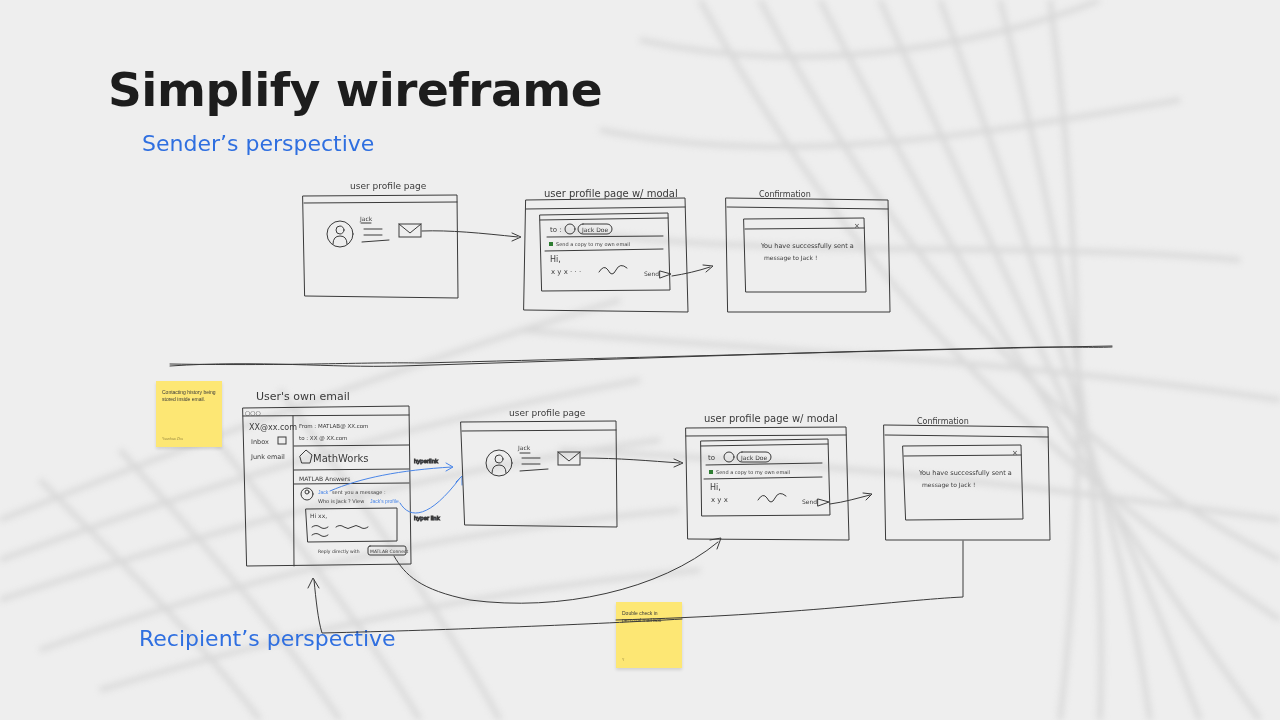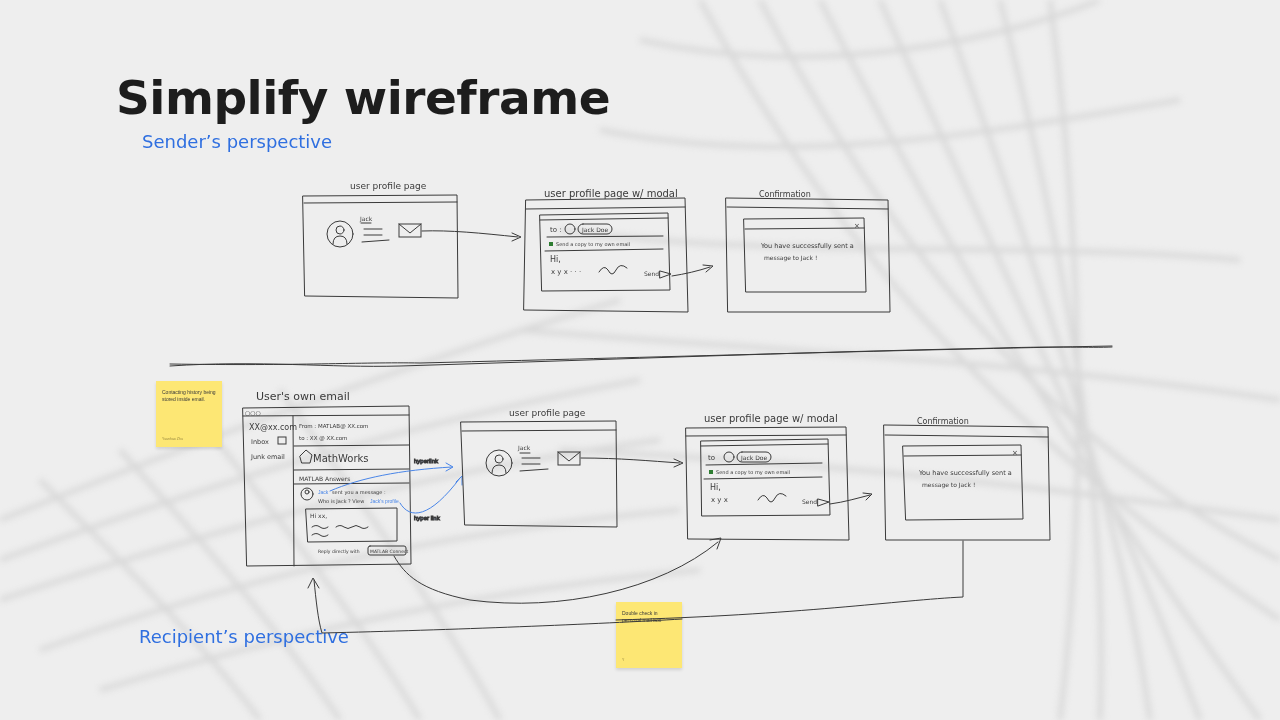--- a/index.html
+++ b/index.html
@@ -1,20 +1,20 @@
 <!DOCTYPE html>
 <html><head>
 <meta charset="utf-8">
 <style>
   html, body { margin:0; padding:0; }
   body { width:1280px; height:720px; overflow:hidden; background:#eeeeee; position:relative; font-family:"Liberation Sans", sans-serif; }
   #bg-mesh { position:absolute; left:0; top:0; width:1280px; height:720px; filter:blur(3px); }
   #canvas { position:absolute; left:0; top:0; width:1280px; height:720px; }
-  .title { position:absolute; left:108px; top:62px; font-size:47px; font-weight:bold; color:#1d1d1d; letter-spacing:-0.5px; margin:8px; font-family:"DejaVu Sans", sans-serif; }
-  .section-label { position:absolute; font-size:18px; color:#2f6fe0; font-family:"DejaVu Sans", sans-serif; margin:0; }
+  .title { position:absolute; left:108px; top:62px; font-size:47px; font-weight:bold; color:#1d1d1d; letter-spacing:-0.5px; margin:0; font-family:"DejaVu Sans", sans-serif; }
+  .section-label { position:absolute; font-size:22px; color:#2f6fe0; font-family:"DejaVu Sans", sans-serif; margin:0; }
   .sender-label { left:142px; top:131px; }
   .recipient-label { left:139px; top:626px; }
   .sticky { position:absolute; background:#fde774; box-shadow:0 2px 3px rgba(0,0,0,0.12); font-family:"Liberation Sans", sans-serif; color:#3a3a3a; }
   .sticky-1 { left:156px; top:381px; width:66px; height:66px; }
   .sticky-2 { left:616px; top:602px; width:66px; height:66px; }
   .sticky .note { position:absolute; left:6px; top:8px; right:4px; font-size:5px; line-height:6.5px; }
   .sticky .author { position:absolute; left:6px; bottom:6px; font-size:3.5px; color:#9a8a40; }
   svg text { font-family:"Liberation Sans", sans-serif; }
   .hand { font-family:"DejaVu Sans", sans-serif; fill:#3a3a3a; }
   .blue { fill:#4a86e8; }

